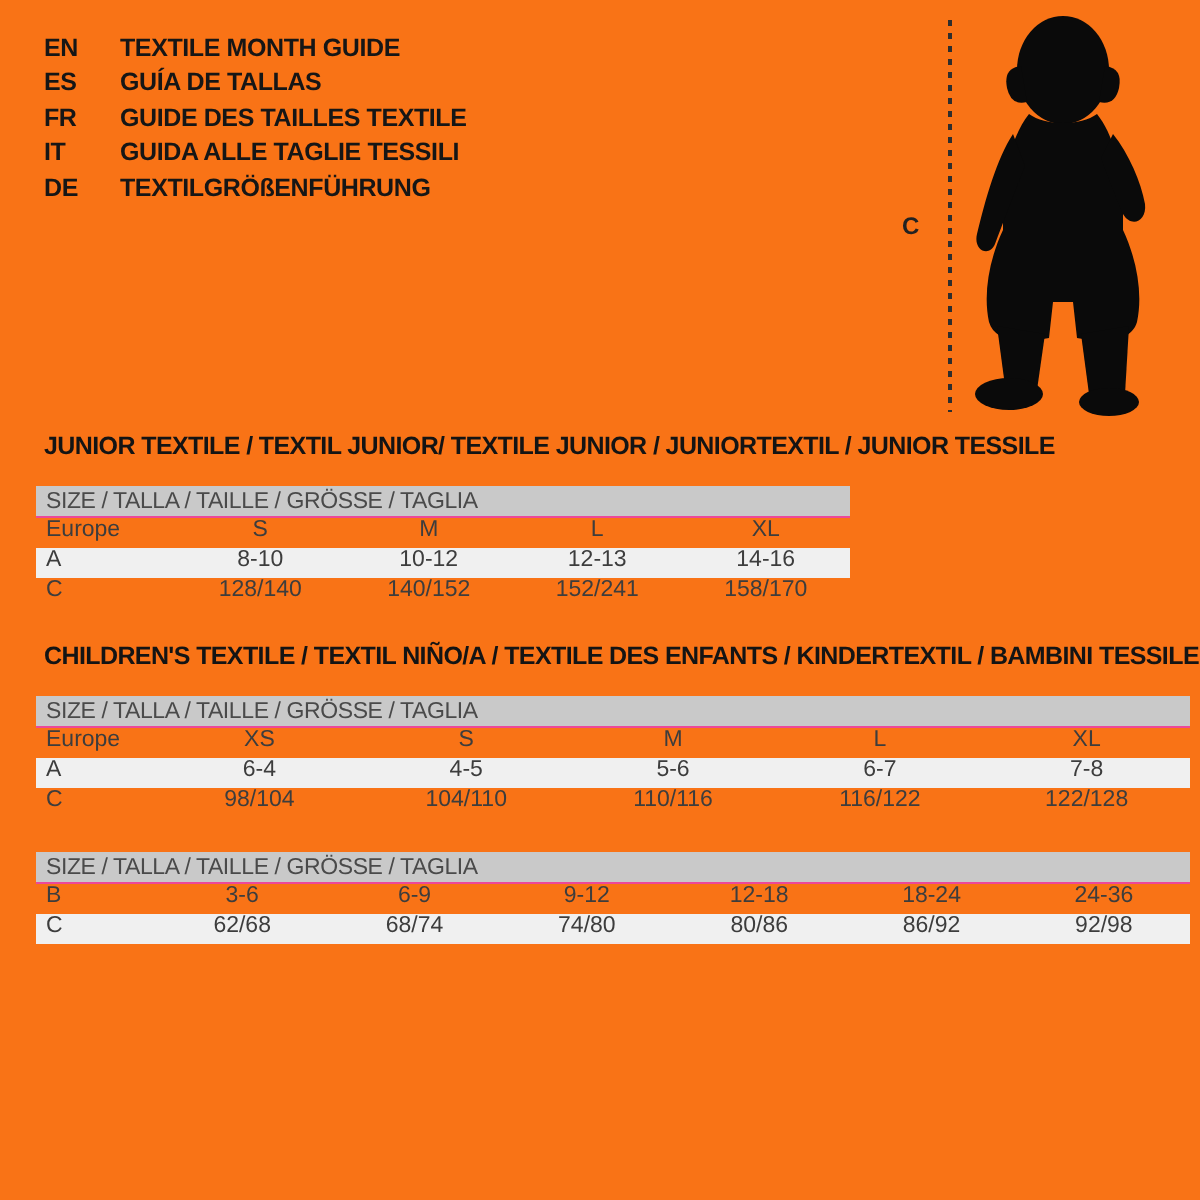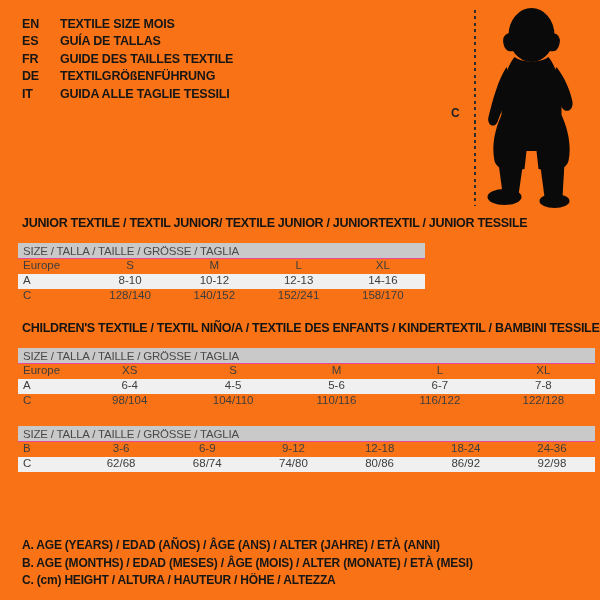--- a/index.html
+++ b/index.html
@@ -45,37 +45,37 @@
     color:#161616;white-space:nowrap;}
 </style>
 </head>
 <body>
 
 <div id="canvas">
 
   <div class="lang-block">
     <div class="lang-row">
       <span class="lang-code">EN</span>
-      <span class="lang-label">TEXTILE SIZE MOIS</span>
+      <span class="lang-label">TEXTILE MONTH GUIDE</span>
     </div>
     <div class="lang-row">
       <span class="lang-code">ES</span>
       <span class="lang-label">GUÍA DE TALLAS</span>
     </div>
     <div class="lang-row">
       <span class="lang-code">FR</span>
       <span class="lang-label">GUIDE DES TAILLES TEXTILE</span>
     </div>
     <div class="lang-row">
+      <span class="lang-code">IT</span>
+      <span class="lang-label">GUIDA ALLE TAGLIE TESSILI</span>
+    </div>
+    <div class="lang-row">
       <span class="lang-code">DE</span>
       <span class="lang-label">TEXTILGRÖßENFÜHRUNG</span>
-    </div>
-    <div class="lang-row">
-      <span class="lang-code">IT</span>
-      <span class="lang-label">GUIDA ALLE TAGLIE TESSILI</span>
     </div>
   </div>
 
   <div class="measure-line"></div>
   <div class="measure-label">C</div>
   <svg class="baby" width="96" height="205" viewBox="0 0 95 205">
     <g fill="#0a0a0a">
       <ellipse cx="47" cy="30" rx="23" ry="27"></ellipse>
       <path d="M26,28 q-9,1 -7,11 q2,9 10,7 z"></path>
       <path d="M68,28 q9,1 7,11 q-2,9 -10,7 z"></path>
@@ -160,19 +160,14 @@
       <span class="lbl">C</span>
       <span class="cell">62/68</span>
       <span class="cell">68/74</span>
       <span class="cell">74/80</span>
       <span class="cell">80/86</span>
       <span class="cell">86/92</span>
       <span class="cell">92/98</span>
     </div>
   </div>
 
-  <div class="notes">
-    <div class="note-line">A. AGE (YEARS) / EDAD (AÑOS) / ÂGE (ANS) / ALTER (JAHRE) / ETÀ (ANNI)</div>
-    <div class="note-line">B. AGE (MONTHS) / EDAD (MESES) / ÂGE (MOIS) / ALTER (MONATE) / ETÀ (MESI)</div>
-    <div class="note-line">C. (cm) HEIGHT / ALTURA / HAUTEUR / HÖHE / ALTEZZA</div>
-  </div>
 
 </div>
 
 </body></html>

